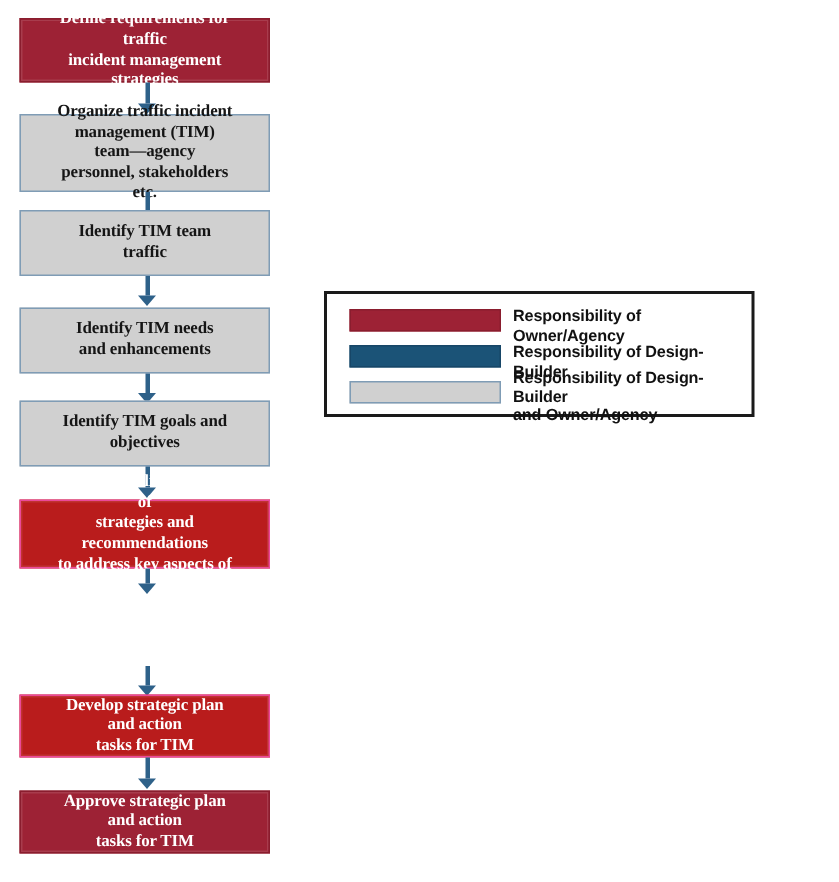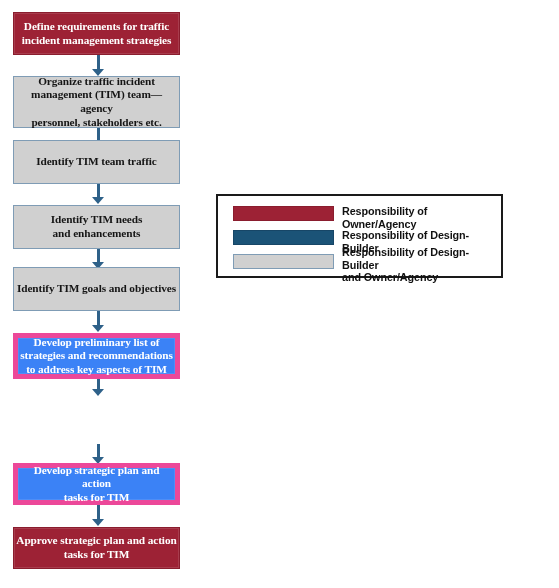--- a/index.html
+++ b/index.html
@@ -29,36 +29,36 @@
     box-sizing: border-box;
     display: flex;
     align-items: center;
     justify-content: center;
     text-align: center;
     font-family: "Liberation Serif", serif;
     font-weight: bold;
     font-size: 11.3px;
     line-height: 13.6px;
     letter-spacing: -0.1px;
-    padding: 2px 2px;
+    padding: 2px 23px;
   }
   .flow-box .txt {
     display: block;
     white-space: pre-line;
   }
 
   .type-red {
     background: #9d2235;
     border: 1px solid #8a1d2e;
     color: #ffffff;
     box-shadow: inset 0 0 0 1px rgba(255,255,255,0.12);
   }
   .type-blue {
-    background: #3b82f6;
-    border: 5px solid #ec4899;
+    background: #b91c1c;
+    border: 1px solid #ec4899;
     color: #ffffff;
     box-shadow: inset 0 0 0 1px rgba(255,255,255,0.10);
     justify-content: center;
   }
   .type-gray {
     background: #d0d0d0;
     border: 1px solid #7f9cb5;
     color: #151515;
   }
 

